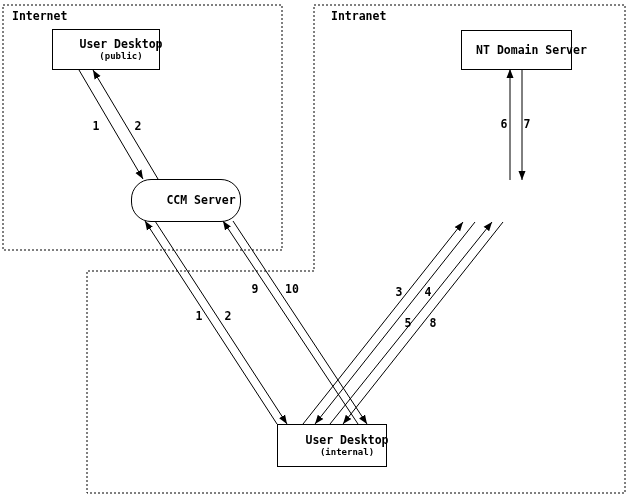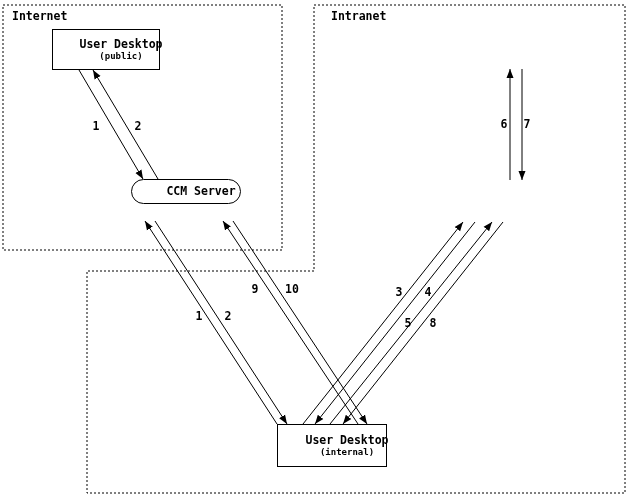--- a/index.html
+++ b/index.html
@@ -120,22 +120,25 @@
   </svg>
 
   <div class="zone-label" style="left:12px; top:9px;">Internet</div>
   <div class="zone-label" style="left:331px; top:9px;">Intranet</div>
 
   <div class="node" style="left:52px; top:29px; width:108px; height:41px;">
     <span class="node-label">User Desktop</span>
     <span class="node-sublabel">(public)</span>
   </div>
 
+  <div class="node" style="left:461px; top:30px; width:111px; height:40px;">
+    <span class="node-label">NT Domain Server</span>
+  </div>
 
-  <div class="node" style="left:131px; top:179px; width:110px; height:25px;border-radius:20px;">
+  <div class="node" style="left:131px; top:179px; width:110px; height:43px;border-radius:20px;">
     <span class="node-label">CCM Server</span>
   </div>
 
 
   <div class="node" style="left:277px; top:424px; width:110px; height:43px;">
     <span class="node-label">User Desktop</span>
     <span class="node-sublabel">(internal)</span>
   </div>
 
 </div>

